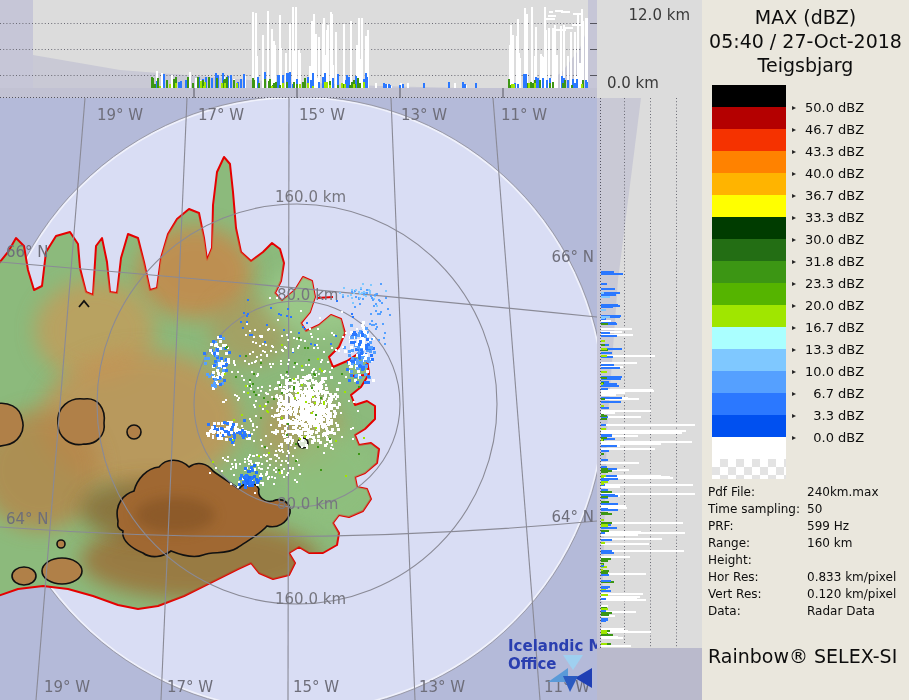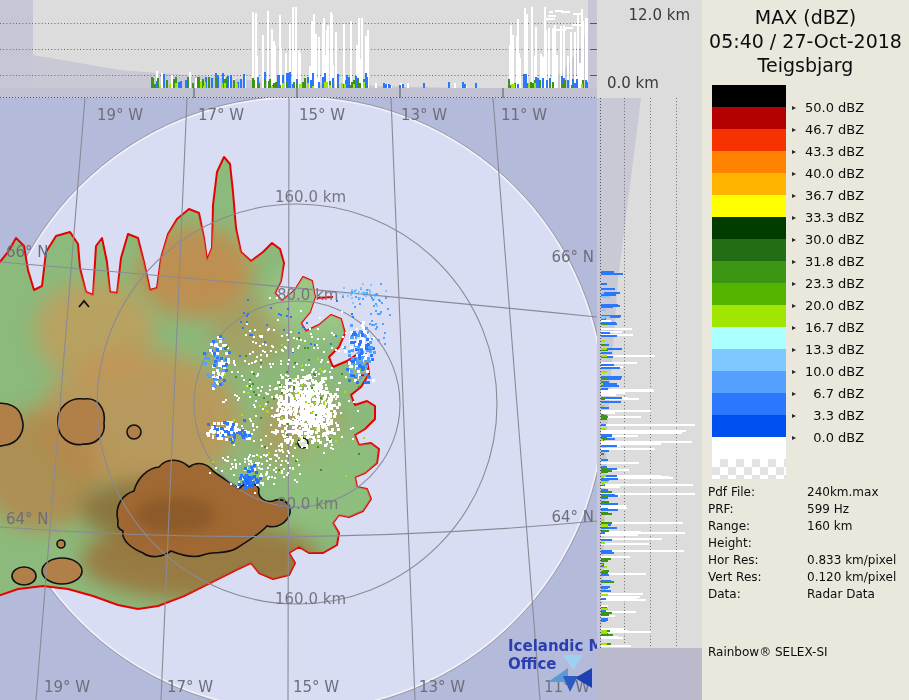--- a/index.html
+++ b/index.html
@@ -16,21 +16,21 @@
   .lg-checker{position:absolute;left:0;width:74px;height:20px;background:#ffffff;
      background-image:conic-gradient(#e3e3e3 25%,#ffffff 25% 50%,#e3e3e3 50% 75%,#ffffff 75%);
      background-size:16px 16px;}
   .lg-label{position:absolute;left:80px;height:16px;display:flex;align-items:center;font-size:13px;color:#0d0d0d;}
   .lg-label .arr{font-size:8px;margin-right:4px;color:#222;}
   .lg-label .num{width:34px;text-align:right;margin-right:4px;}
   .meta{position:absolute;left:6px;top:484px;width:200px;font-size:12px;color:#0d0d0d;}
   .m-row{display:flex;line-height:17px;}
   .m-label{flex:0 0 99px;white-space:nowrap;}
   .m-val{white-space:pre-line;}
-  .footer{position:absolute;left:6px;top:645px;font-size:12px;color:#0d0d0d;}
+  .footer{position:absolute;left:6px;top:645px;font-size:19px;color:#0d0d0d;}
   text{font-family:"DejaVu Sans","Liberation Sans",sans-serif;}
   .maplabel{fill:#6e6e7a;font-size:15px;}
   .ringlabel{fill:#76767f;font-size:15px;}
   .axlabel{fill:#3a3a3a;font-size:15px;}
 </style>
 </head>
 <body>
 
 <div id="stage">
 
@@ -2376,20 +2376,24 @@
         </div>
         <div class="lg-white" style="top: 352px;"></div>
         <div class="lg-checker" style="top: 374px;"></div>
       </div>
   <div class="meta" id="meta">
         <div class="m-row">
           <span class="m-label">Pdf File:</span>
           <span class="m-val">240km.max</span>
         </div>
         <div class="m-row">
+          <span class="m-label">Time sampling:</span>
+          <span class="m-val">50</span>
+        </div>
+        <div class="m-row">
           <span class="m-label">PRF:</span>
           <span class="m-val">599 Hz</span>
         </div>
         <div class="m-row">
           <span class="m-label">Range:</span>
           <span class="m-val">160 km</span>
         </div>
         <div class="m-row">
           <span class="m-label">Height:</span>
         </div>

